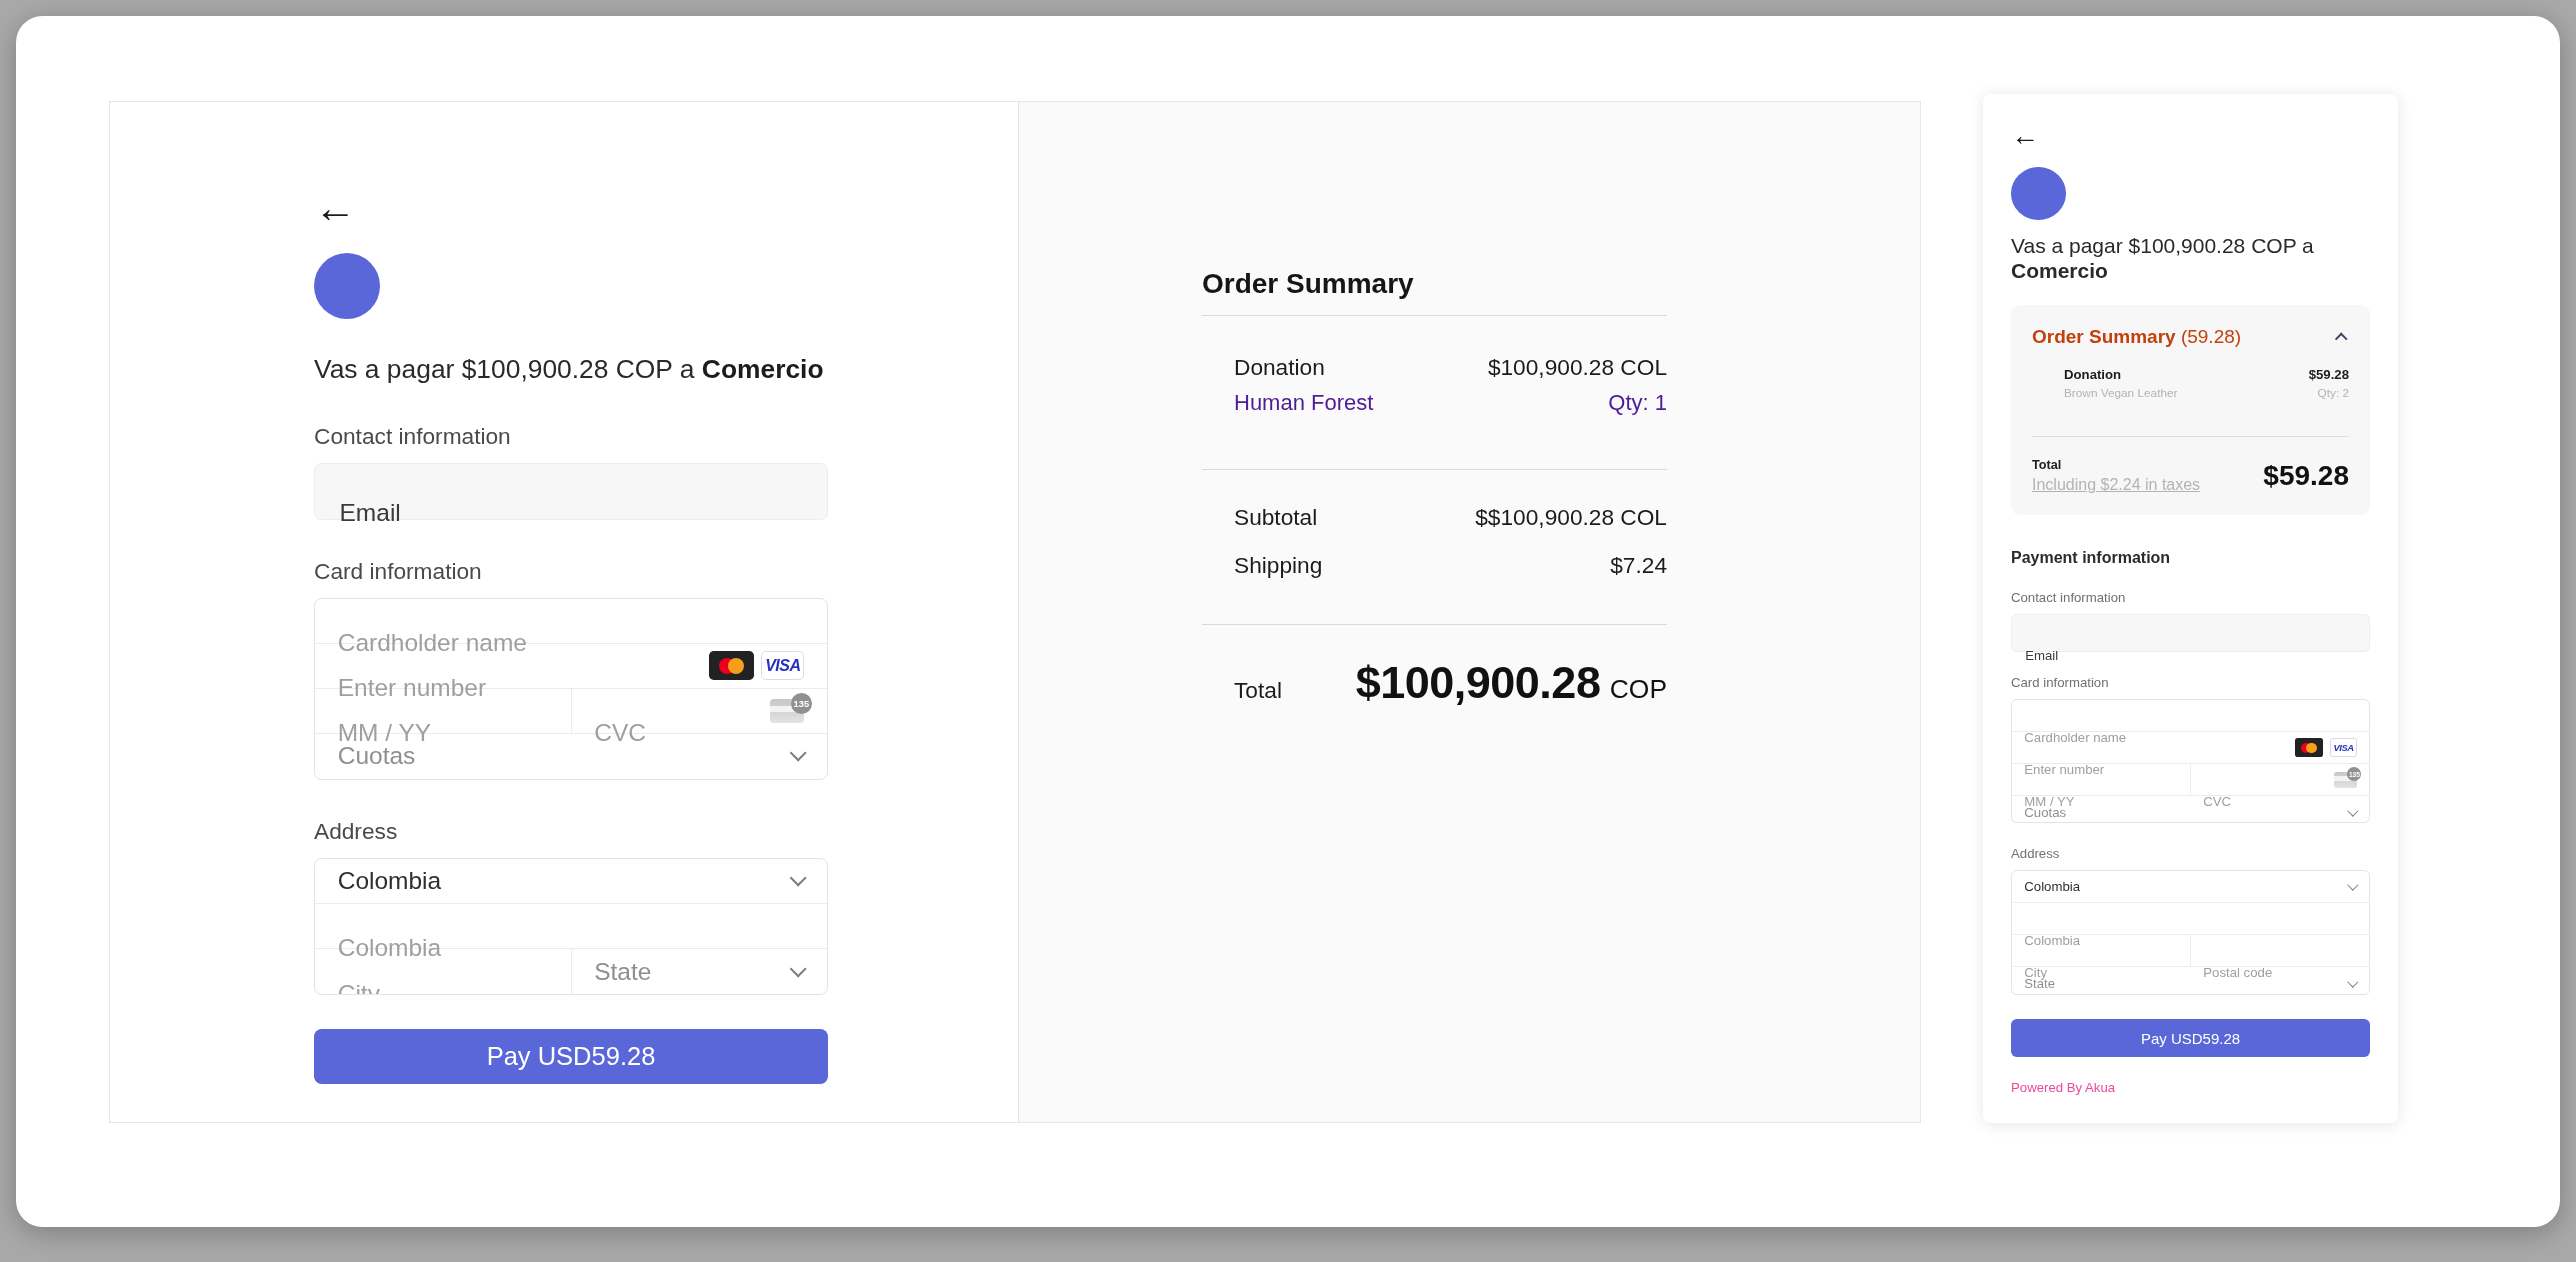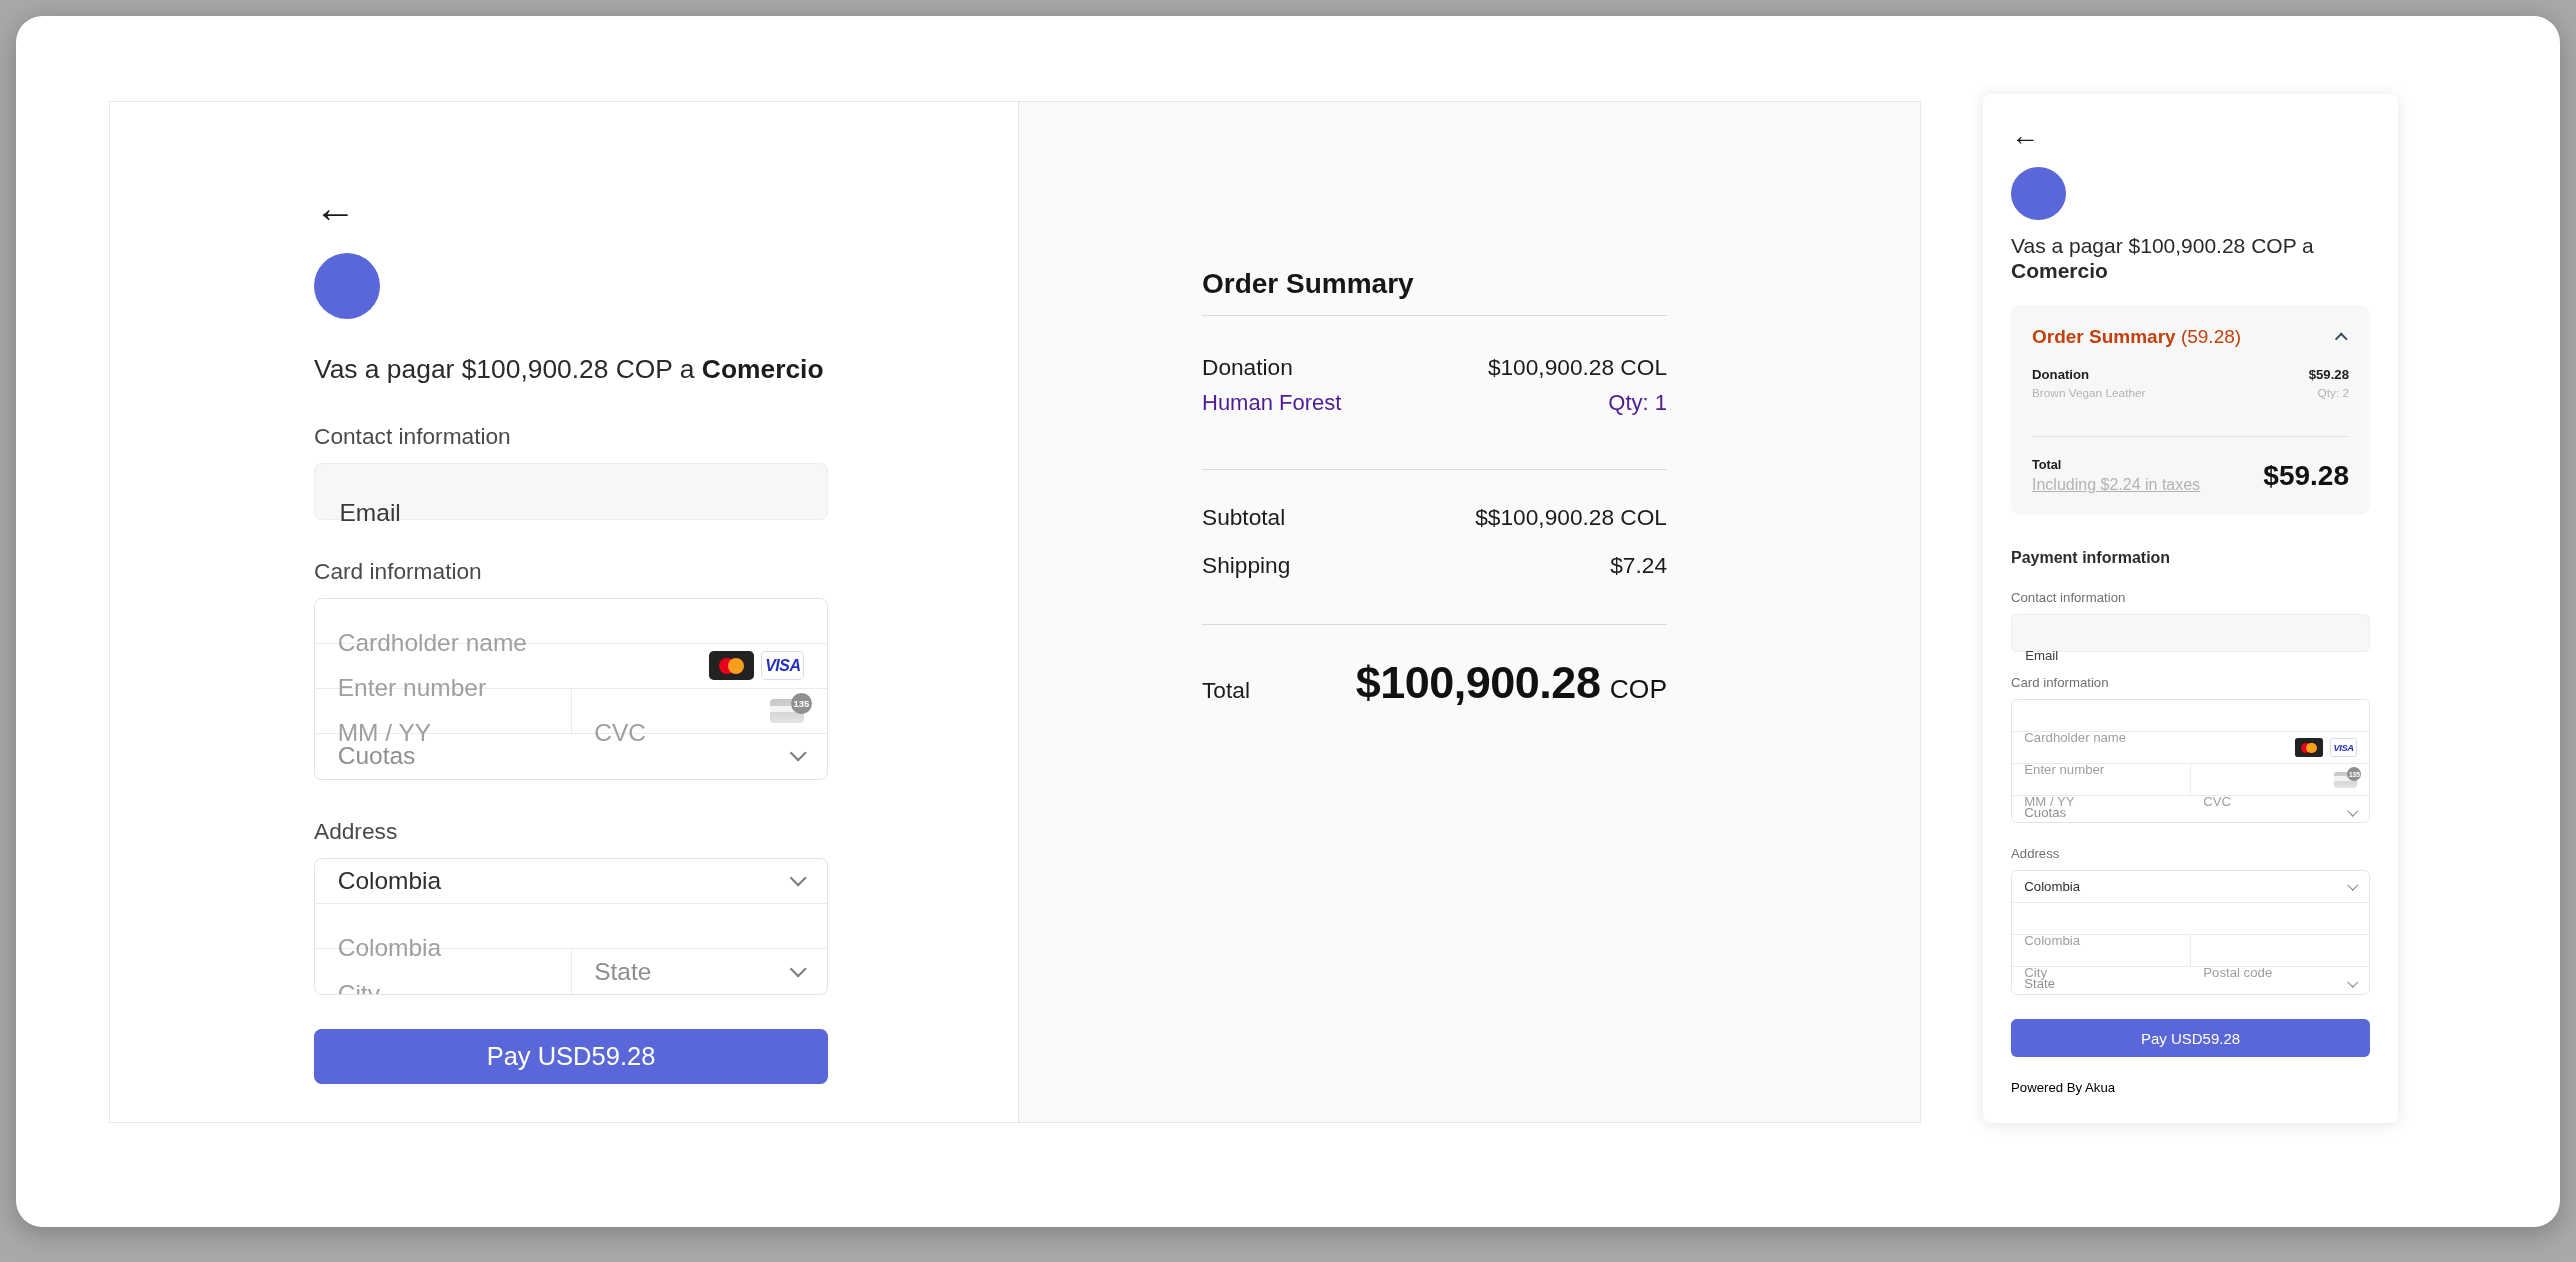--- a/index.html
+++ b/index.html
@@ -85,21 +85,21 @@
              color:#fff; font-size:25.5px; font-weight:500; cursor:pointer; width:100%;
              font-family:"Liberation Sans", sans-serif; }
 
   
   .summary-pane { flex:1; background:#fafafa; border-left:0.9px solid #e3e3e3;
                   display:flex; flex-direction:column; }
   .summary-col { width:465px; margin-left:183px; display:flex; flex-direction:column; flex:1; }
   .os-title { margin-top:166px; font-size:28px; font-weight:600; color:#161616; }
   .hr { height:0.9px; background:#d9d9d9; width:100%; }
   .summary-col .hr.t1 { margin-top:15px; }
-  .row { display:flex; justify-content:space-between; align-items:baseline; }
+  .row { display:flex; justify-content:space-between; align-items:baseline;margin-left:32px; }
   .item-row { margin-top:38px; font-size:22.7px; font-weight:500; color:#1c1c1c; }
   .desc-row { margin-top:9.4px; font-size:22px; color:#4c1d95;align-items:flex-end; }
   .hr.t2 { margin-top:53px; }
   .sub-row { margin-top:34px; font-size:22.7px; font-weight:500; color:#1c1c1c;justify-content:space-between; }
   .ship-row { margin-top:21px; font-size:22.7px; font-weight:500; color:#1c1c1c;align-items:flex-end; }
   .hr.t3 { margin-top:45px; }
   .total-row { margin-top:32px; }
   .total-label { font-size:22.7px; font-weight:500; color:#1c1c1c; }
   .total-val { display:flex; align-items:baseline; gap:9.4px; }
   .total-big { font-size:45px; font-weight:600; color:#111; letter-spacing:-0.5px; }
@@ -151,21 +151,21 @@
   .m-mc { width:28px; height:19px; border-radius:2.8px; }
   .m-mc i { width:10.4px; height:10.4px; }
   .mc-badge.m-mc .mc-red { margin-right:-4.7px; }
   .m-visa { width:26.4px; height:19px; border-radius:2.8px; font-size:9.4px; }
   .m-cvc { width:22.7px; height:16px; border-radius:2.8px; }
   .m-cvc:before { top:4.7px; height:4.7px; right:3.8px; }
   .m-cvc .cvc-dot { width:14px; height:14px; right:-4.7px; top:-4.7px; font-size:6.6px; }
   .m-pay-btn { margin-top:24.5px; height:40px; border:none; border-radius:5.7px; background:var(--accent);
                color:#fff; font-size:15px; font-weight:500; cursor:pointer;
                font-family:"Liberation Sans", sans-serif; }
-  .m-powered { margin-top:22.7px; font-size:13.2px; color:#000000; }
+  .m-powered { margin-top:22.7px; font-size:13.2px; color:#ec4899; }
 </style>
 </head>
 <body>
 
 <div class="window">
 
   <div class="checkout-box">
 
     <div class="form-pane">
       <div class="form-col">

